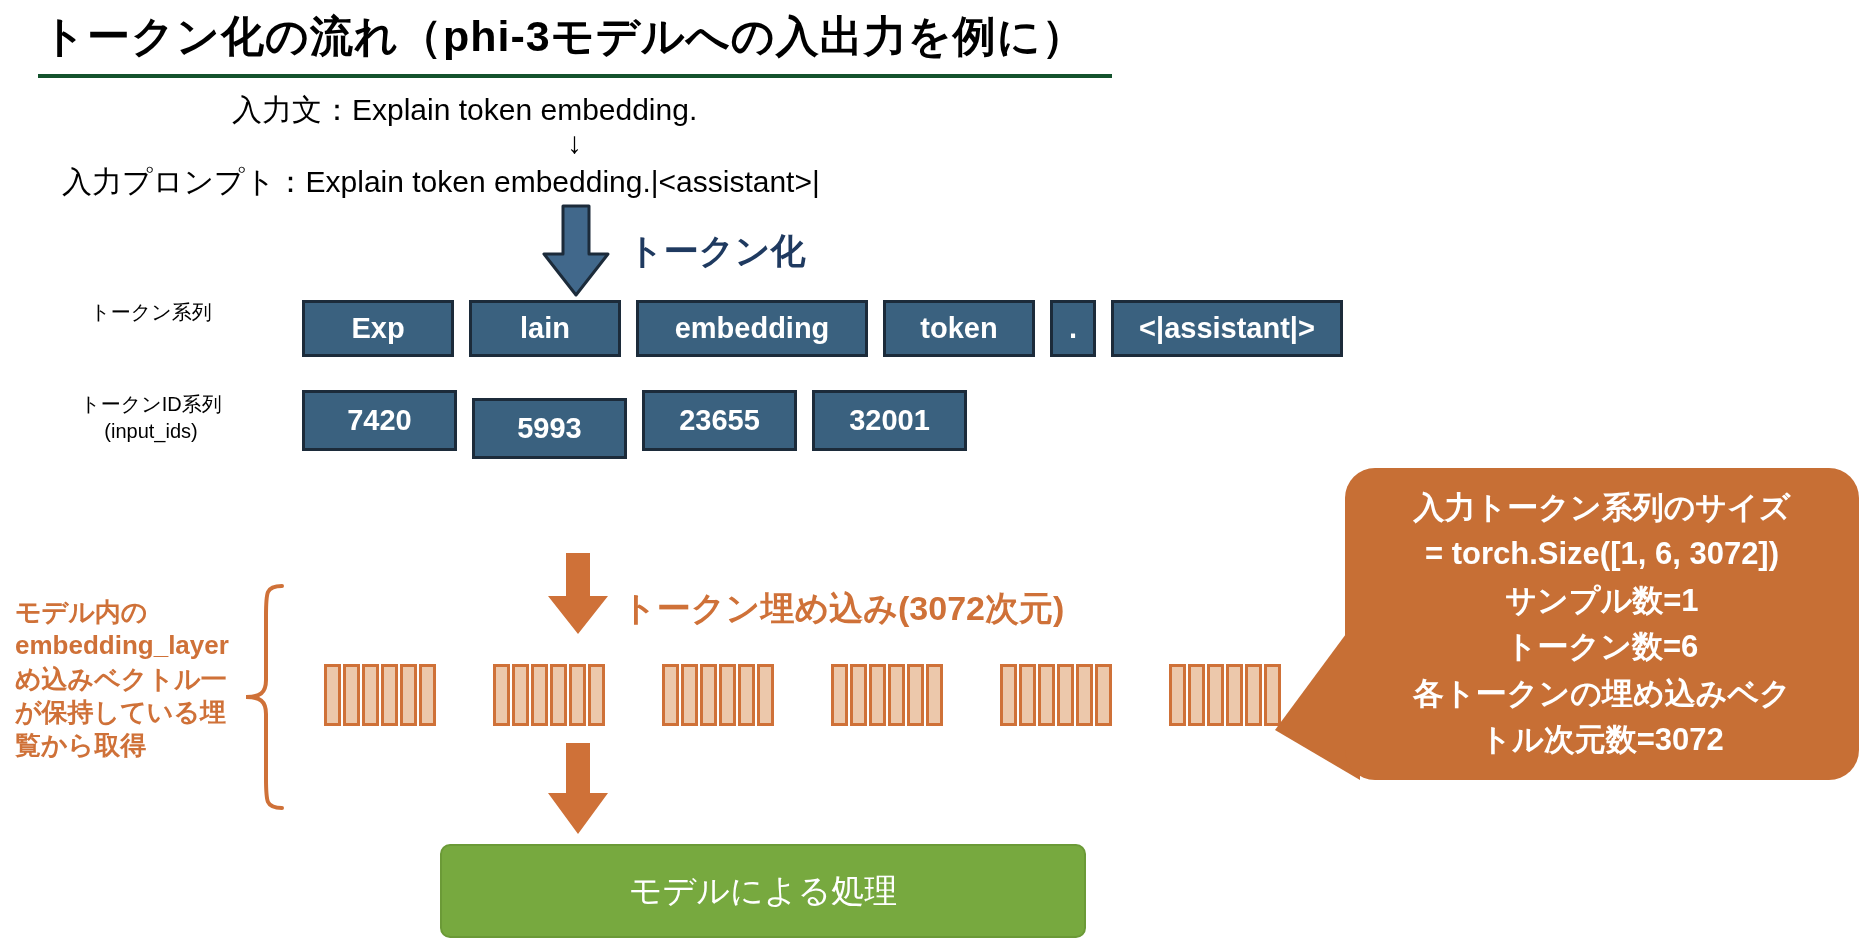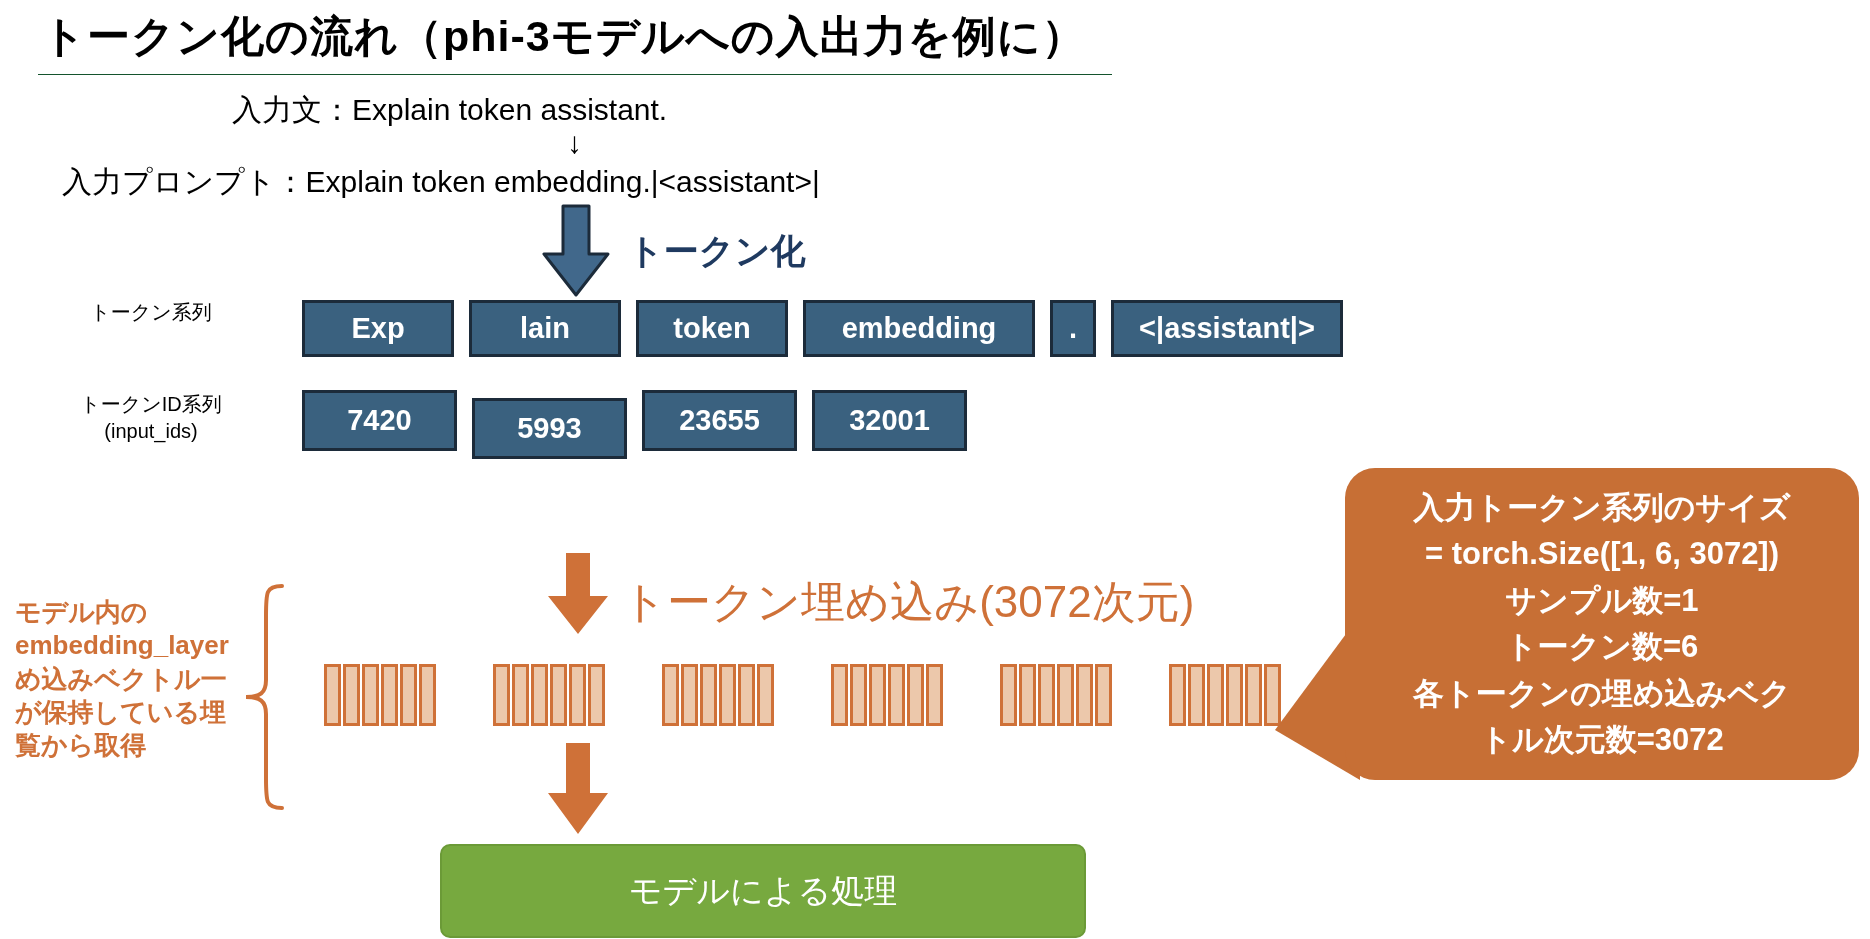--- a/index.html
+++ b/index.html
@@ -5,34 +5,34 @@
   html,body{margin:0;padding:0;background:#ffffff;}
   body{
     position:relative;width:1870px;height:939px;overflow:hidden;
     font-family:"Liberation Sans","DejaVu Sans",sans-serif;color:#000;
   }
   .abs{position:absolute;}
 
   
   .title{
     left:38px;top:8px;font-size:43px;font-weight:700;letter-spacing:1px;
-    border-bottom:1px solid #14532d;padding:0 26px 8px 4px;white-space:nowrap;
+    border-bottom:4px solid #14532d;padding:0 26px 8px 4px;white-space:nowrap;
   }
 
   
   .textline{font-size:30px;font-weight:400;white-space:nowrap;}
   .small-arrow{left:567px;top:126px;font-size:30px;}
 
   
   svg{display:block;}
   .arrow-blue polygon{fill:var(--arrow-blue);stroke:var(--box-border);stroke-width:3;stroke-linejoin:round;}
   .arrow-orange polygon{fill:var(--orange);}
 
   .tokenize-label{left:628px;top:228px;font-size:35px;font-weight:700;color:var(--navy);white-space:nowrap;}
-  .embed-label{left:622px;top:573px;font-size:44px;font-weight:400;color:var(--orange);white-space:nowrap;}
+  .embed-label{left:622px;top:586px;font-size:34px;font-weight:700;color:var(--orange);white-space:nowrap;}
 
   
   .rowlabel{width:266px;text-align:center;font-size:20px;line-height:1.35;font-weight:400;}
 
   
   .boxrow{display:flex;gap:15px;align-items:flex-start;}
   .box{
     box-sizing:border-box;height:57px;background:var(--box-blue);
     border:3px solid var(--box-border);color:#fff;font-weight:700;font-size:29px;
     display:flex;align-items:center;justify-content:center;padding:0 14px;white-space:nowrap;
@@ -63,37 +63,37 @@
     left:440px;top:844px;width:642px;height:90px;background:var(--green);
     border:2px solid var(--green-border);border-radius:10px;color:#fff;font-size:33px;font-weight:400;
     display:flex;align-items:center;justify-content:center;
   }
 </style>
 </head>
 <body style="--box-blue: #3A617F; --box-border: #1C2B3A; --arrow-blue: #41688B; --navy: #1F3A60; --orange: #CF7138; --orange-bubble: #C76F35; --strip-fill: #ECC8AB; --green: #77A93F; --green-border: #6B9A37;">
 
 <div class="abs title">トークン化の流れ（phi-3モデルへの入出力を例に）</div>
 
-<div class="abs textline" style="left:232px;top:90px;">入力文：Explain token assistant.</div>
+<div class="abs textline" style="left:232px;top:90px;">入力文：Explain token embedding.</div>
 <div class="abs textline small-arrow">↓</div>
 <div class="abs textline" style="left:62px;top:162px;">入力プロンプト：Explain token embedding.|&lt;assistant&gt;|</div>
 
 <svg class="abs arrow-blue" style="left:541px;top:204px;" width="70" height="94" viewBox="0 0 70 94">
   <polygon points="22,2 48,2 48,50 67,50 35,91 3,50 22,50"></polygon>
 </svg>
 <div class="abs tokenize-label">トークン化</div>
 
 <div class="abs rowlabel" style="left:18px;top:299px;">
   <div>トークン系列</div>
 </div>
 <div class="abs boxrow" style="left:302px;top:300px;">
     <div class="box" style="min-width: 152px;">Exp</div>
     <div class="box" style="min-width: 152px;">lain</div>
+    <div class="box" style="min-width: 232px;">embedding</div>
     <div class="box" style="min-width: 152px;">token</div>
-    <div class="box" style="min-width: 232px;">embedding</div>
     <div class="box" style="min-width: 46px;">.</div>
     <div class="box" style="min-width: 232px;">&lt;|assistant|&gt;</div>
   </div>
 
 <div class="abs rowlabel" style="left:18px;top:391px;">
   <div>トークンID系列</div>
   <div>(input_ids)</div>
 </div>
 <div class="abs boxrow" style="left:302px;top:390px;">
     <div class="box idbox" style="min-width: 155px;">7420</div>

